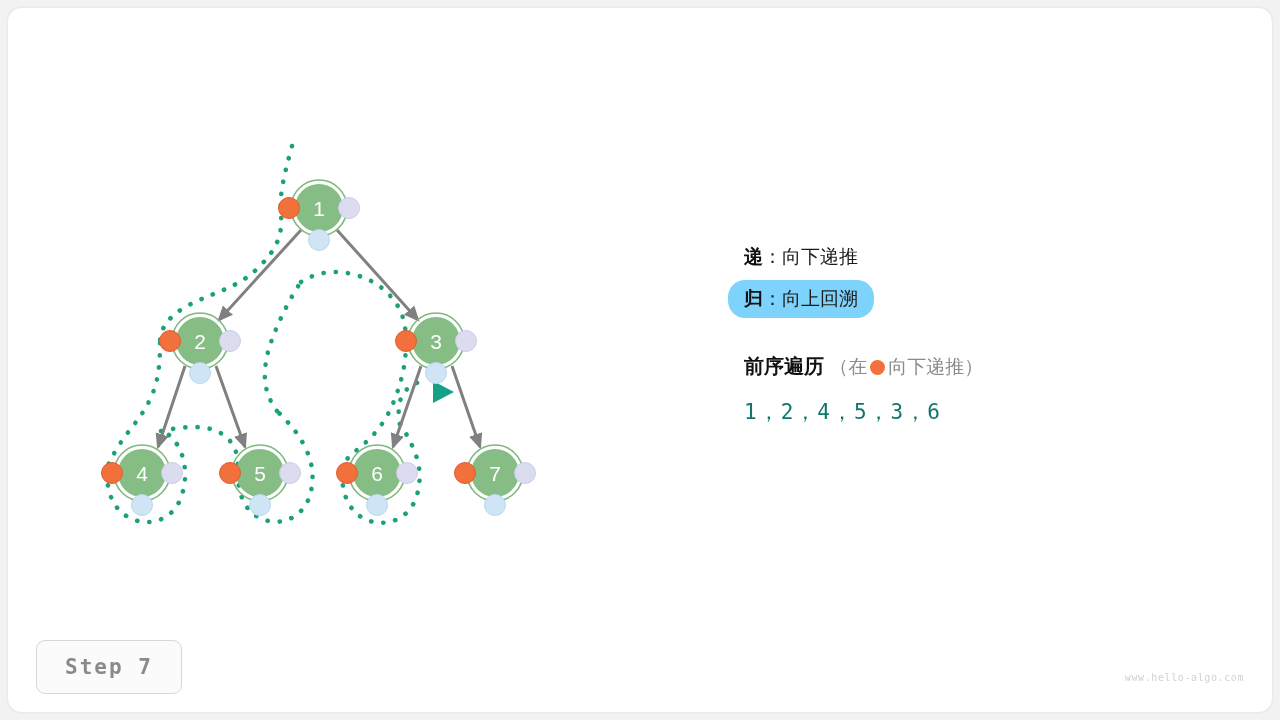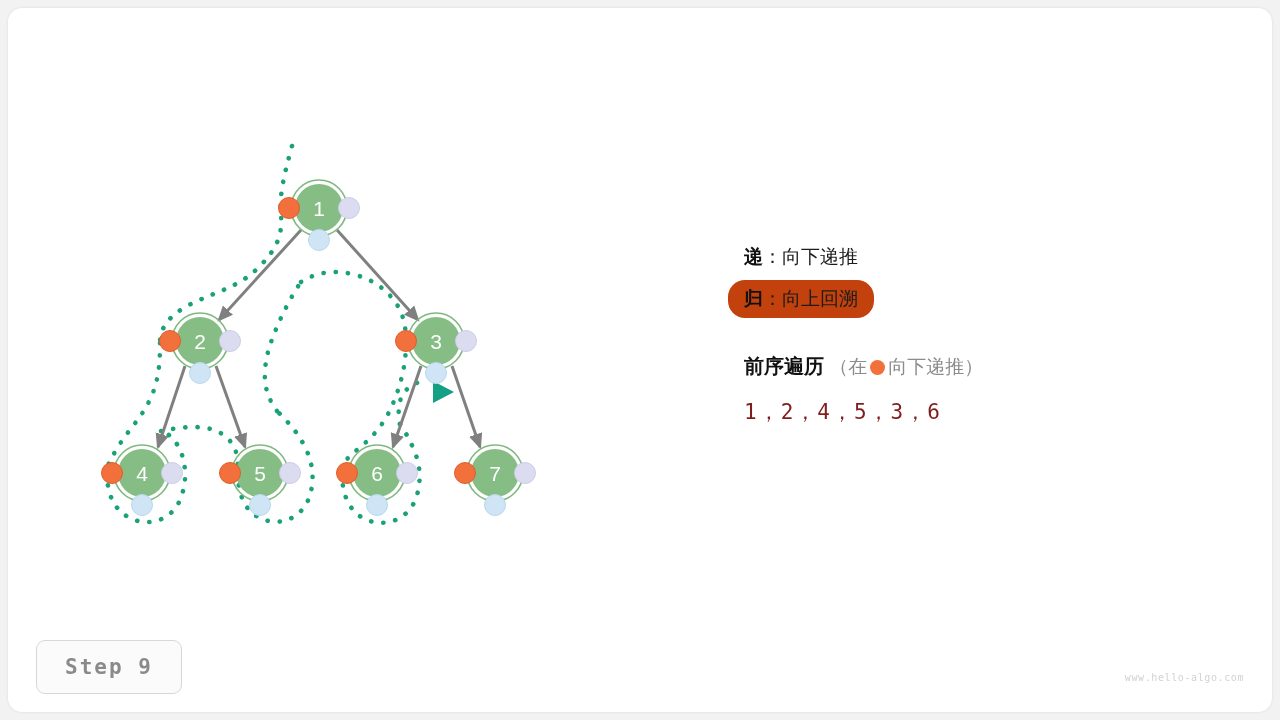--- a/index.html
+++ b/index.html
@@ -49,21 +49,21 @@
     white-space: nowrap;
     margin-bottom: 4px;
     padding: 5px 0px;
   }
   .legend-line .kw {
     font-weight: bold;
     color: #111111;
   }
   .legend-line.highlight {
     display: inline-block;
-    background: #c2410c;
+    background: #7dd3fc;
     border-radius: 17px;
     padding: 5px 16px;
     margin-left: -16px;
   }
   #traverse-title {
     margin-top: 30px;
     font-size: 19px;
     line-height: 28px;
     white-space: nowrap;
     color: #8c8c8c;
@@ -81,21 +81,21 @@
     border-radius: 50%;
     background: #f2703c;
     vertical-align: -2px;
     margin: 0 3px;
   }
   #traverse-result {
     margin-top: 17px;
     font-family: "DejaVu Sans Mono", "Liberation Mono", monospace;
     font-size: 21px;
     letter-spacing: 1.5px;
-    color: #7f1d1d;
+    color: #0f766e;
     white-space: nowrap;
   }
   
   #step-badge {
     position: absolute;
     left: 36px;
     top: 640px;
     width: 144px;
     height: 52px;
     border: 1px solid #d7d7d7;
@@ -283,17 +283,17 @@
 
     <div id="traverse-title">
       <span class="strong">前序遍历</span>
       <span>（在</span><span class="inline-dot"></span><span>向下递推）</span>
     </div>
 
     <div id="traverse-result">1，2，4，5，3，6</div>
   </div>
 
   <div id="step-badge">
-    <span>Step 9</span>
+    <span>Step 7</span>
   </div>
 
   <div id="watermark">www.hello-algo.com</div>
 </div>
 
 </body></html>

